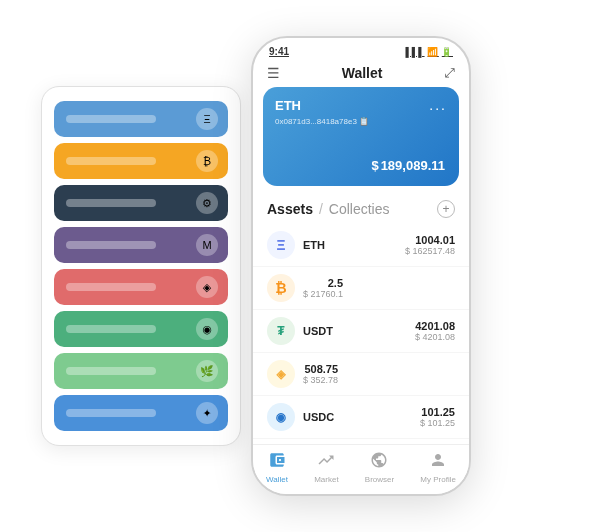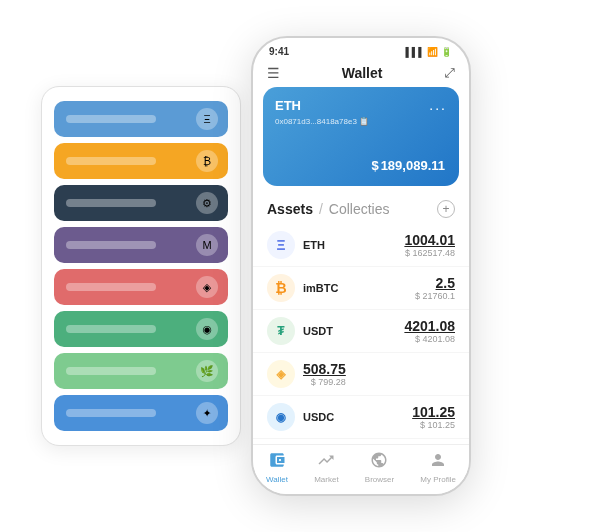--- a/index.html
+++ b/index.html
@@ -95,20 +95,21 @@
     }
 
     .status-bar {
       display: flex;
       justify-content: space-between;
       align-items: flex-end;
       padding: 8px 16px 4px;
       font-size: 10px;
       font-weight: 600;
       color: #333;
+      text-decoration: underline;
     }
 
     .status-icons {
       display: flex;
       gap: 3px;
       align-items: center;
       font-size: 9px;
     }
 
     
@@ -252,24 +253,23 @@
       font-size: 11px;
       font-weight: 600;
       color: #222;
     }
 
     .asset-amounts {
       text-align: right;
     }
 
     .asset-qty {
-      font-size: 14px;
+      font-size: 11px;
       font-weight: 700;
       color: #222;
-      text-decoration: underline;
     }
 
     .asset-usd {
       font-size: 9px;
       color: #999;
     }
 
     
     .icon-eth { background: #f0f4ff; }
     .icon-imbtc { background: #fff3e0; }
@@ -401,41 +401,40 @@
         <div class="asset-icon icon-eth" style="color:#627EEA; font-weight:700;">Ξ</div>
         <span class="asset-name">ETH</span>
         <div class="asset-amounts">
           <div class="asset-qty">1004.01</div>
           <div class="asset-usd">$ 162517.48</div>
         </div>
       </div>
 
       <div class="asset-item">
         <div class="asset-icon icon-imbtc" style="color:#F7931A; font-weight:700;">₿</div>
-        <span class="asset-name">imBTC</span>
         <div class="asset-amounts">
           <div class="asset-qty">2.5</div>
           <div class="asset-usd">$ 21760.1</div>
         </div>
       </div>
 
       <div class="asset-item">
         <div class="asset-icon icon-usdt" style="color:#26A17B; font-weight:700; font-size:12px;">₮</div>
         <span class="asset-name">USDT</span>
         <div class="asset-amounts">
           <div class="asset-qty">4201.08</div>
           <div class="asset-usd">$ 4201.08</div>
         </div>
       </div>
 
       <div class="asset-item">
         <div class="asset-icon icon-dai" style="color:#F5AC37; font-weight:700; font-size:12px;">◈</div>
         <div class="asset-amounts">
           <div class="asset-qty">508.75</div>
-          <div class="asset-usd">$ 799.28</div>
+          <div class="asset-usd">$ 352.78</div>
         </div>
       </div>
 
       <div class="asset-item">
         <div class="asset-icon icon-usdc" style="color:#2775CA; font-weight:700; font-size:12px;">◉</div>
         <span class="asset-name">USDC</span>
         <div class="asset-amounts">
           <div class="asset-qty">101.25</div>
           <div class="asset-usd">$ 101.25</div>
         </div>

